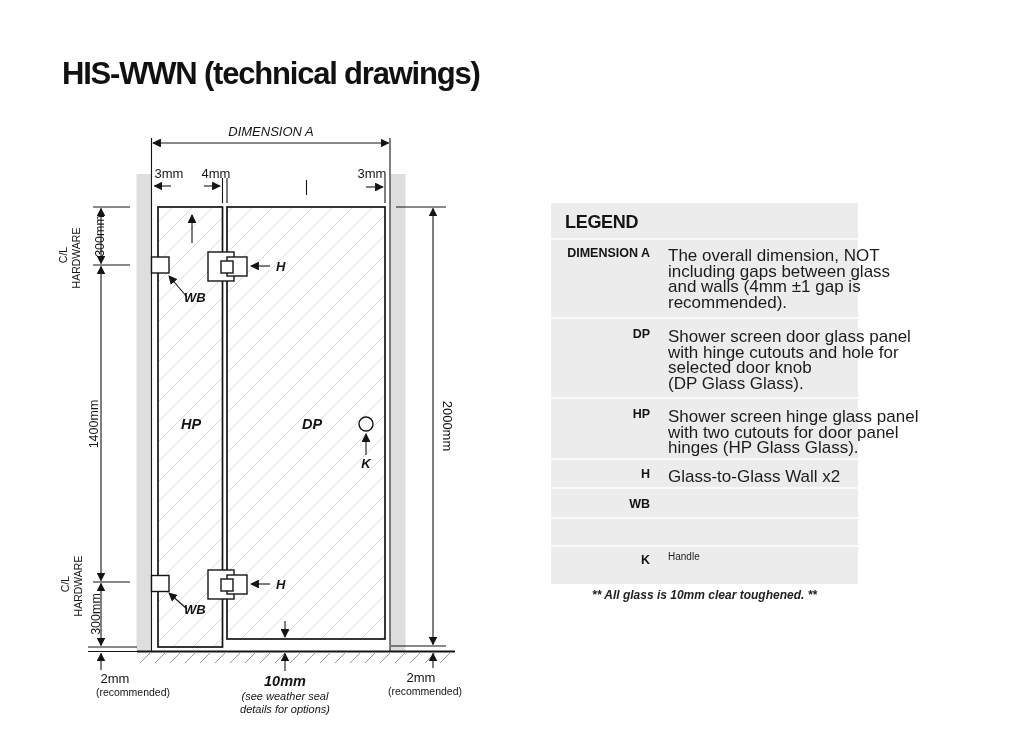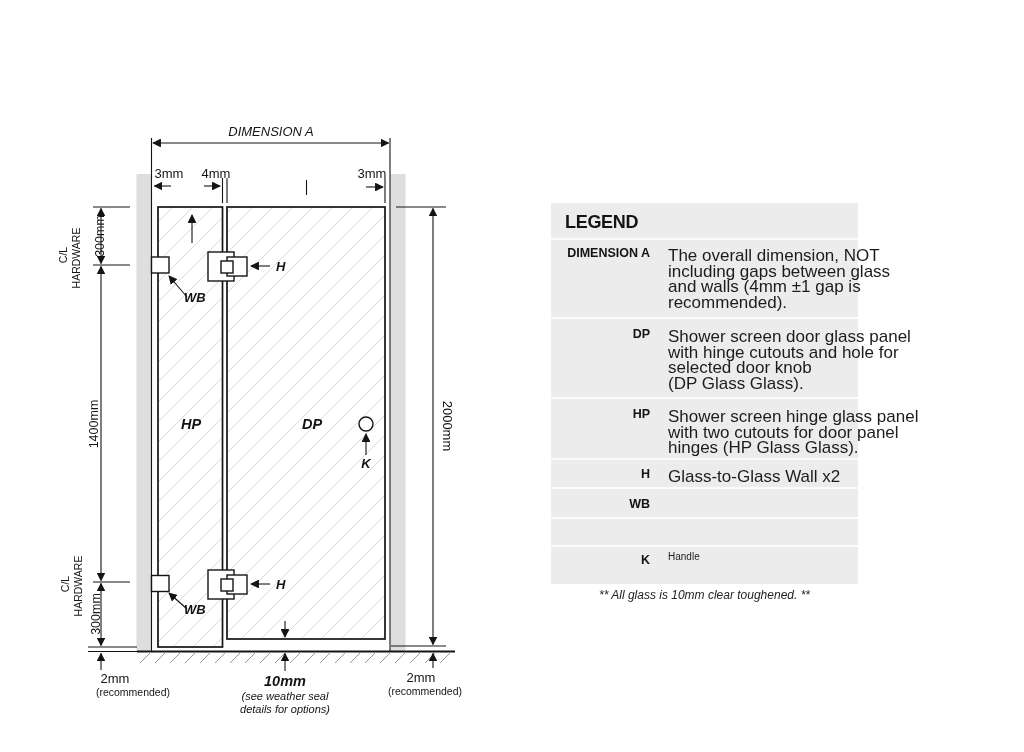--- a/index.html
+++ b/index.html
@@ -17,21 +17,21 @@
   .glass{stroke:#141414;stroke-width:1.7;}
   .hw{stroke:#141414;stroke-width:1.4;fill:#ffffff}
   
   .legend{position:absolute;left:551px;top:203px;width:307px;height:381px;background:#ececec;}
   .lg-title{position:absolute;left:14px;top:9px;font-size:18px;font-weight:bold;letter-spacing:-0.3px;}
   .lg-div{position:absolute;left:0;width:307px;height:2px;background:#fafafa;}
   .lg-term{position:absolute;left:0;width:99px;text-align:right;font-size:12.5px;font-weight:bold;white-space:nowrap;}
   .lg-line{position:absolute;left:117px;font-size:17px;white-space:nowrap;color:#1c1c1c;}
   .lg-line.big{font-size:10px;}
   .footnote{position:absolute;left:551px;top:588px;width:307px;text-align:center;
-            font-size:12px;font-style:italic;font-weight:normal;color:#222;}
+            font-size:12px;font-style:italic;font-weight:bold;color:#222;}
 </style>
 </head>
 <body>
 
 <div class="page">
 
   <svg class="draw" width="560" height="752" viewBox="0 0 560 752">
     <defs>
       <marker id="arr" viewBox="0 0 10 10" refX="9" refY="5" markerWidth="8" markerHeight="8" orient="auto-start-reverse">
         <path d="M0,0 L10,5 L0,10 z" fill="#141414"></path>
@@ -150,20 +150,21 @@
     <line x1="366" y1="455" x2="366" y2="434" class="thin" marker-end="url(#arr)"></line>
     <text x="366" y="468" text-anchor="middle" class="fs13 b it">K</text>
 
     <line x1="285" y1="621" x2="285" y2="637" class="thin" marker-end="url(#arr)"></line>
     <line x1="285" y1="671" x2="285" y2="653.5" class="thin" marker-end="url(#arr)"></line>
     <text x="285" y="686" text-anchor="middle" class="fs14 b it">10mm</text>
     <text x="285" y="700" text-anchor="middle" class="fs11 it">(see weather seal</text>
     <text x="285" y="713" text-anchor="middle" class="fs11 it">details for options)</text>
   </svg>
 
+  <div class="title">HIS-WWN (technical drawings)</div>
 
   <div class="legend">
     <div class="lg-title">LEGEND</div>
     <div class="lg-div" style="top:35px"></div>
 
     <div class="lg-term" style="top:43px">DIMENSION A</div>
     <div class="lg-line" style="top:43px">The overall dimension, NOT</div>
     <div class="lg-line" style="top:58.5px">including gaps between glass</div>
     <div class="lg-line" style="top:74px">and walls (4mm ±1 gap is</div>
     <div class="lg-line" style="top:89.5px">recommended).</div>

